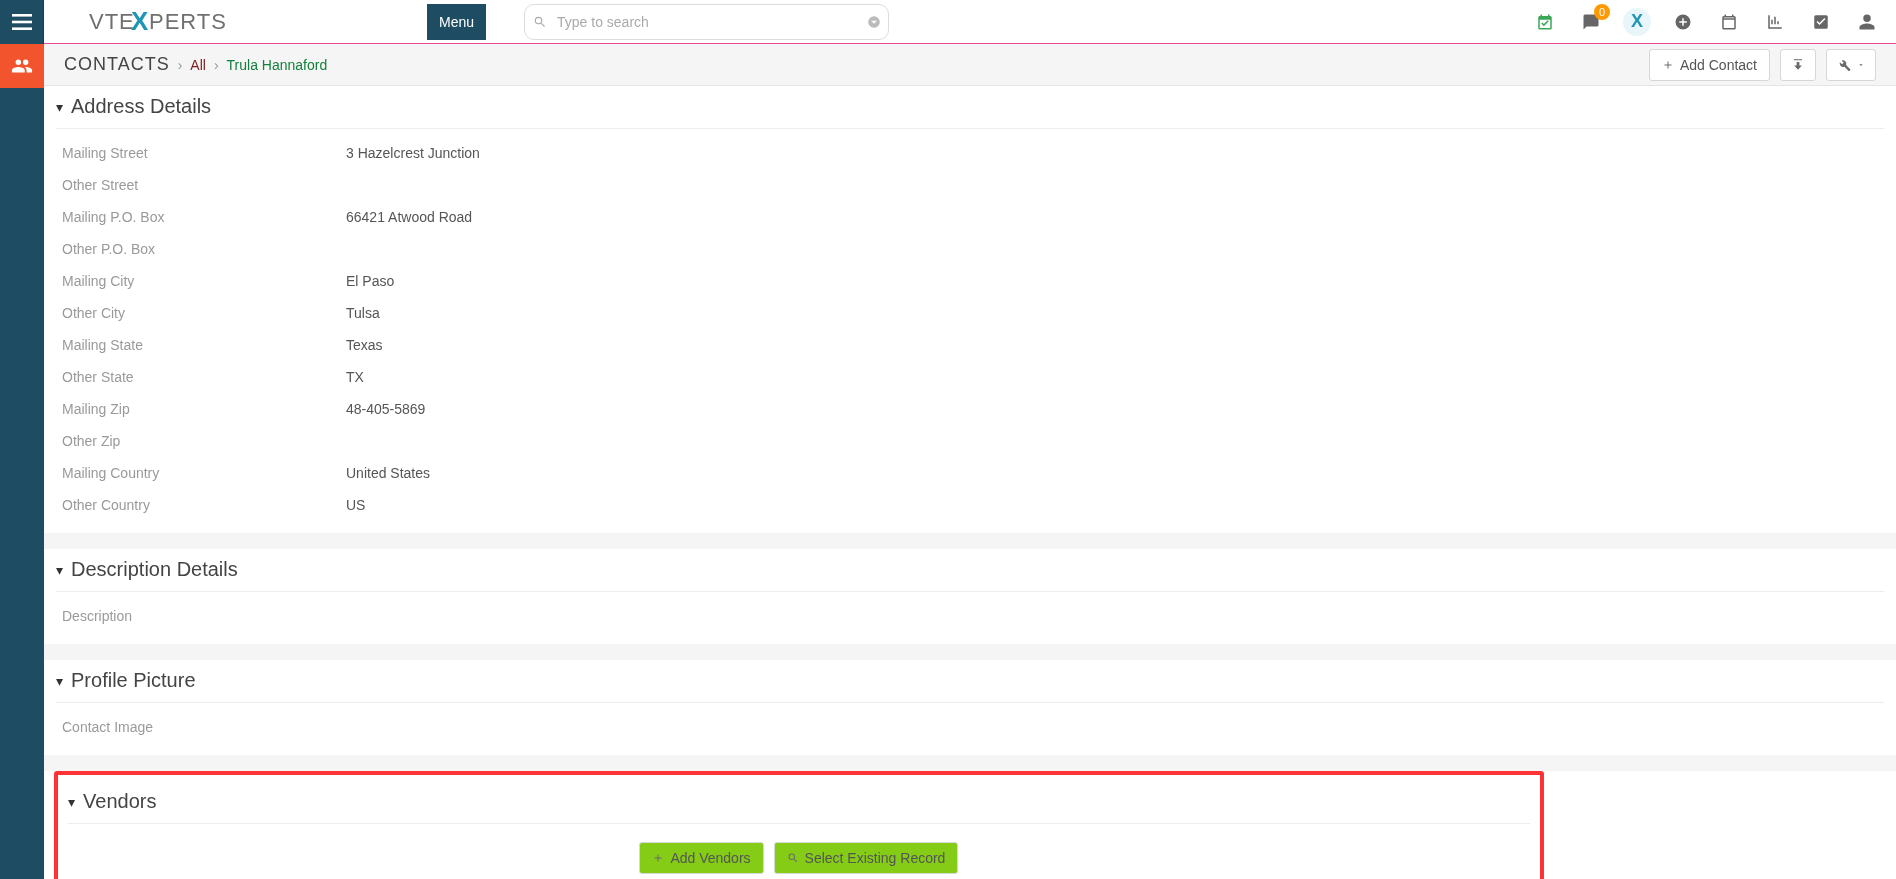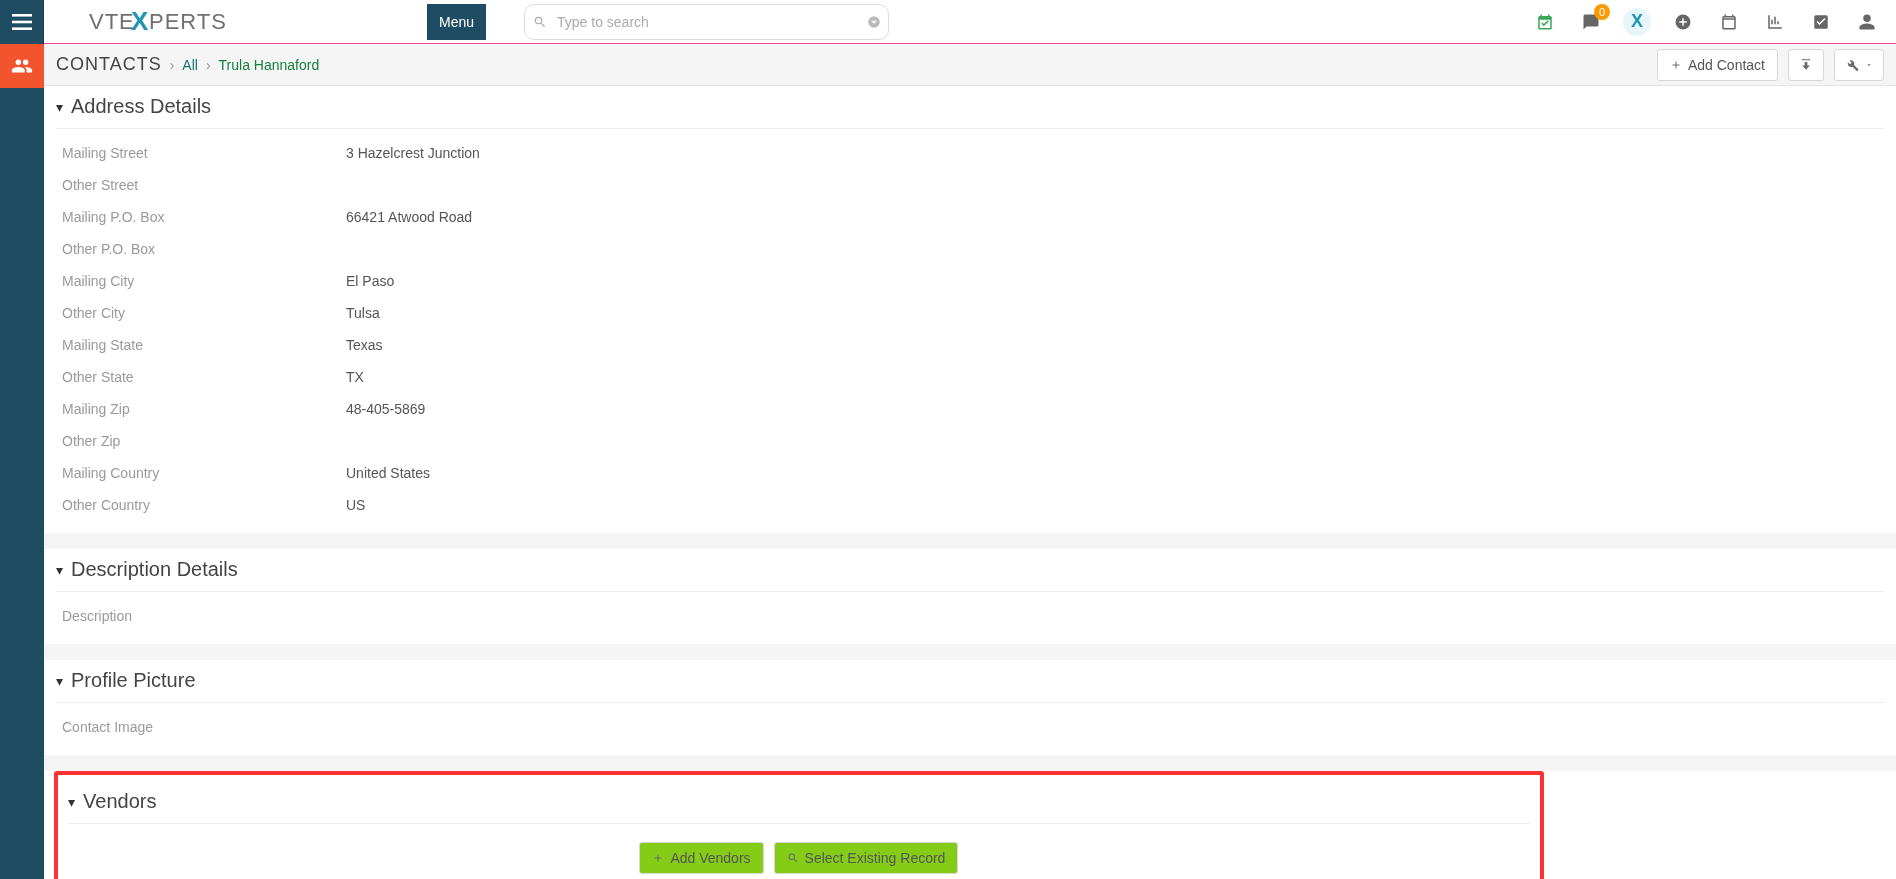--- a/index.html
+++ b/index.html
@@ -26,24 +26,24 @@
   .topbar .right-icons .xlogo { font-weight:700; font-size:18px; color:#1e96b4; background:#e8f6fa; border-radius:50%; width:28px; height:28px; display:flex; align-items:center; justify-content:center; }
   .topbar-border { height:1px; background:#f2542d; margin-top:-1px; }
 
   
   .sidebar { position:absolute; left:0; top:44px; bottom:0; width:44px; background:#1e4d63; }
   .sidebar .sb-item { width:44px; height:44px; display:flex; align-items:center; justify-content:center; cursor:pointer; }
   .sidebar .sb-item.active { background:#f2542d; }
   .sidebar .sb-item svg { fill:#fff; }
 
   
-  .crumbbar { position:relative; margin-left:44px; height:42px; background:#f5f5f5; border-bottom:1px solid #e5e5e5; display:flex; align-items:center; padding:0 12px; }
+  .crumbbar { position:relative; margin-left:44px; height:42px; background:#f5f5f5; border-bottom:1px solid #e5e5e5; display:flex; align-items:center; padding:0 20px; }
   .crumbbar .module { font-family: 'Arial Narrow', Arial, sans-serif; letter-spacing:1px; font-size:18px; color:#444; font-weight:500; text-transform:uppercase; }
   .crumbbar .chev { margin:0 8px; color:#999; }
-  .crumbbar .crumb-link { color:#0f766e; cursor:pointer; }
+  .crumbbar .crumb-link { color:#7f1d1d; cursor:pointer; }
   .crumbbar .crumb-leaf { color:#15803d; }
   .crumbbar .actions { margin-left:auto; display:flex; gap:10px; }
   .btn { display:inline-flex; align-items:center; gap:6px; background:#fff; border:1px solid #d7d7d7; border-radius:3px; padding:7px 12px; font-size:14px; color:#555; cursor:pointer; }
   .btn svg { fill:#6a6a6a; }
   .btn.icon-only { padding:7px 10px; }
 
   
   .content { margin-left:44px; padding:0 12px 20px 12px; }
   .section { border-top:1px solid #fff; }
   .section-header { display:flex; align-items:center; gap:8px; padding:8px 0 10px 0; border-bottom:1px solid #ededed; }

